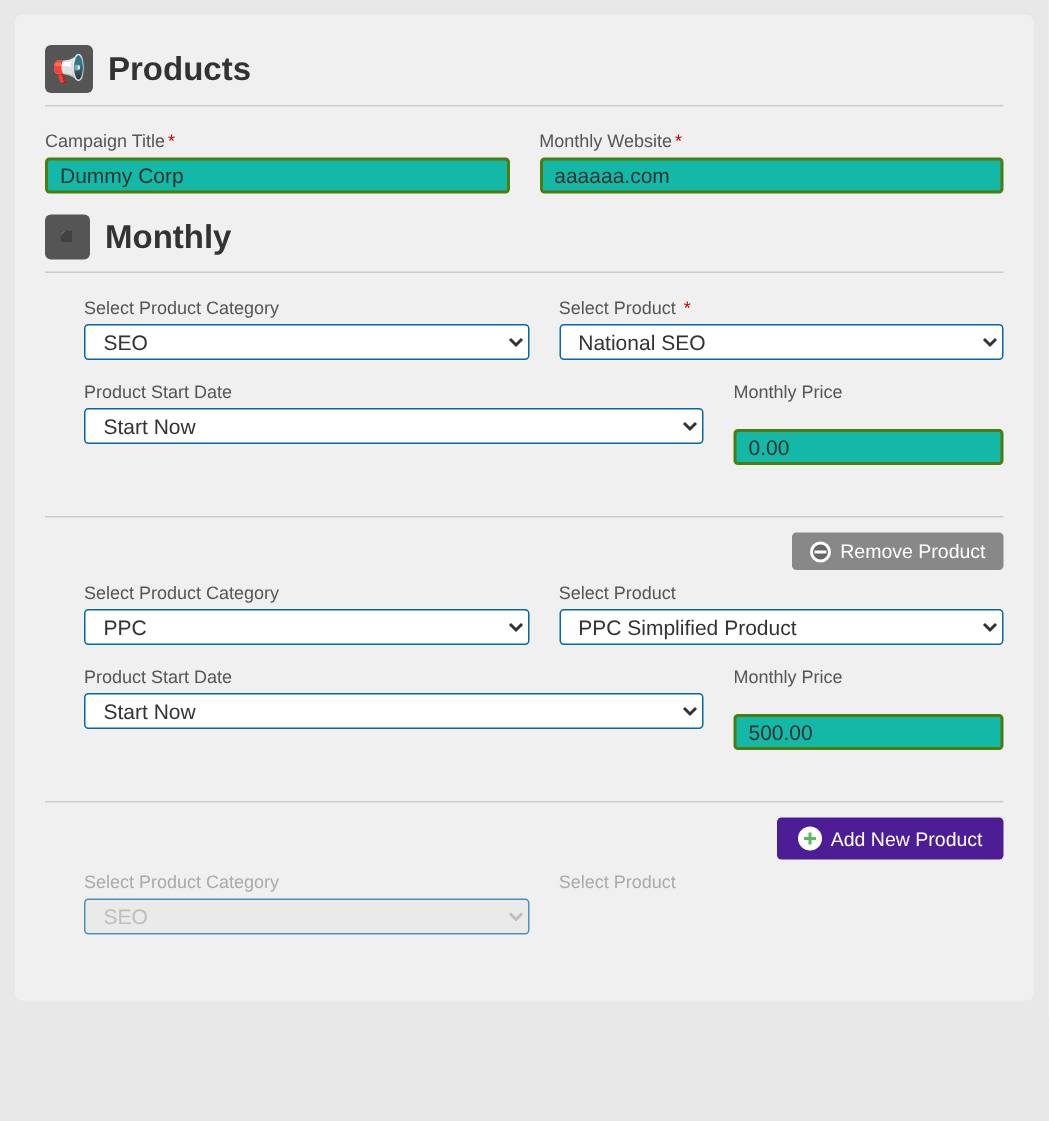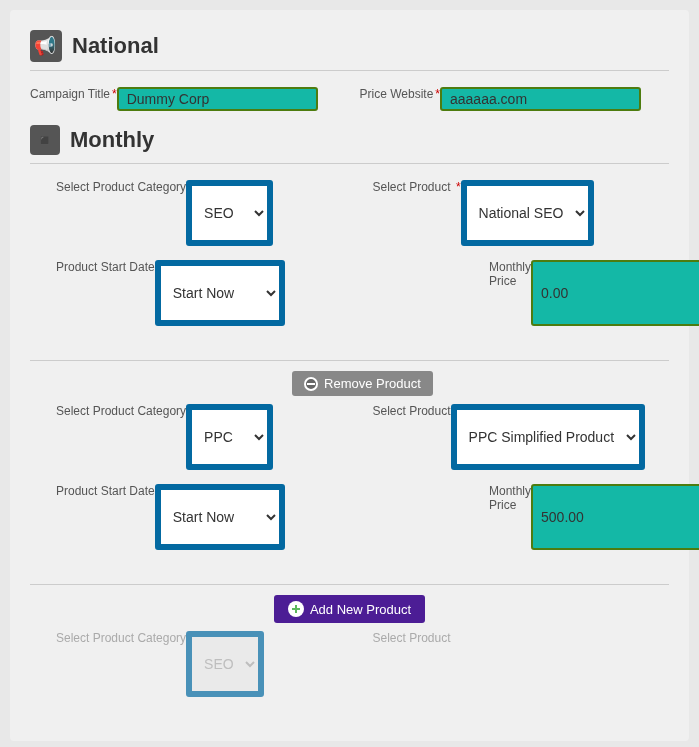--- a/index.html
+++ b/index.html
@@ -39,21 +39,21 @@
     }
 
     
     .form-row {
       display: flex;
       gap: 20px;
       margin-bottom: 14px;
     }
     .form-group {
       display: flex;
-      flex-direction: row;
+      flex-direction: column;
       flex: 1;
     }
     .form-group label {
       font-size: 12px;
       color: #555;
       margin-bottom: 4px;
     }
     .form-group label .required {
       color: #cc0000;
       margin-left: 2px;
@@ -61,23 +61,23 @@
     .form-group input[type="text"] {
       border: 2px solid #4d7c0f;
       border-radius: 3px;
       padding: 2px 8px;
       font-size: 14px;
       background: #14b8a6;
       color: #333;
       outline: none;
     }
     .form-group select {
-      border: 6px solid #0369a1;
+      border: 1px solid #0369a1;
       border-radius: 3px;
-      padding: 18px 8px;
+      padding: 2px 8px;
       font-size: 14px;
       background: #fff;
       color: #333;
       appearance: auto;
       outline: none;
     }
     .form-group input[disabled], .form-group select[disabled] {
       background: #e8e8e8;
       color: #aaa;
     }
@@ -95,21 +95,21 @@
     }
     .product-divider {
       border: none;
       border-top: 1px solid #ccc;
       margin: 10px 0 10px 0;
     }
 
     
     .action-row {
       display: flex;
-      justify-content: center;
+      justify-content: flex-end;
       margin-bottom: 8px;
     }
     .btn-remove {
       background: #888;
       color: #fff;
       border: none;
       border-radius: 3px;
       padding: 5px 12px;
       font-size: 13px;
       cursor: pointer;
@@ -173,20 +173,21 @@
       height: 2px;
     }
     .btn-icon-plus::after {
       transform: translate(-50%, -50%);
       width: 2px;
       height: 8px;
     }
 
     .price-group {
       max-width: 180px;
+      gap: 14px;
     }
 
     
     .campaign-icon-wrap {
       display: inline-flex;
       align-items: center;
       justify-content: center;
       width: 32px;
       height: 32px;
       background: #555;
@@ -206,34 +207,34 @@
       font-size: 16px;
     }
   </style>
 </head>
 <body>
 
 <div class="page">
 
   <div class="section-header">
     <div class="campaign-icon-wrap">📢</div>
-    <h2>National</h2>
+    <h2>Products</h2>
   </div>
   <hr class="divider">
 
   <div class="form-row">
     <div class="form-group">
       <label>
         <span>Campaign Title</span><span class="required">*</span>
       </label>
       <input type="text" value="Dummy Corp" style="">
     </div>
     <div class="form-group">
       <label>
-        <span>Price Website</span><span class="required">*</span>
+        <span>Monthly Website</span><span class="required">*</span>
       </label>
       <input type="text" value="aaaaaa.com" style="">
     </div>
   </div>
 
   <div class="products-section">
     <div class="section-header">
       <div class="products-icon-wrap">◾</div>
       <h2>Monthly</h2>
     </div>

